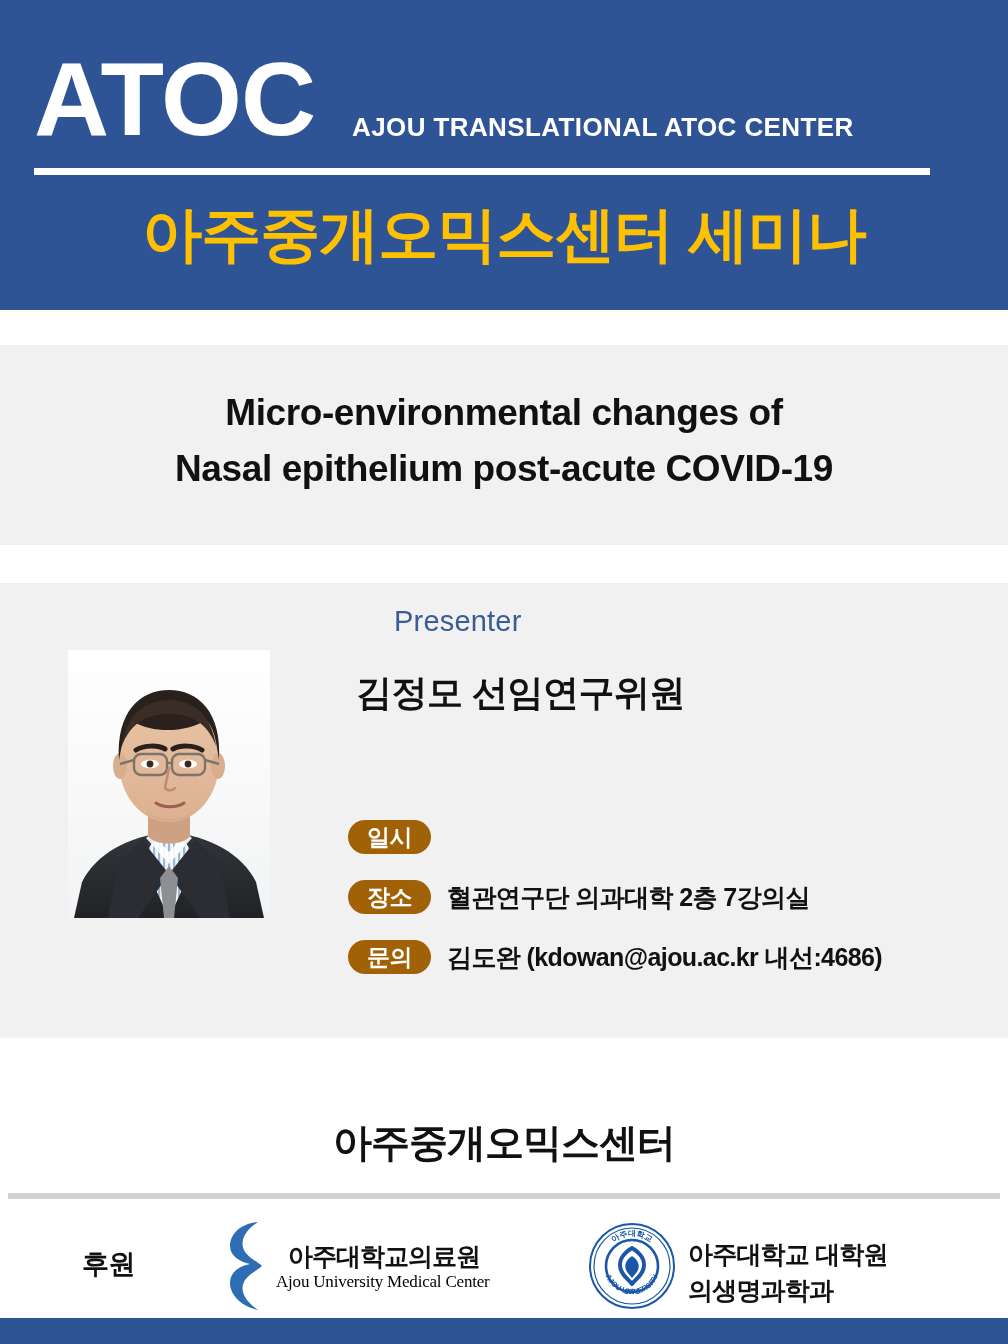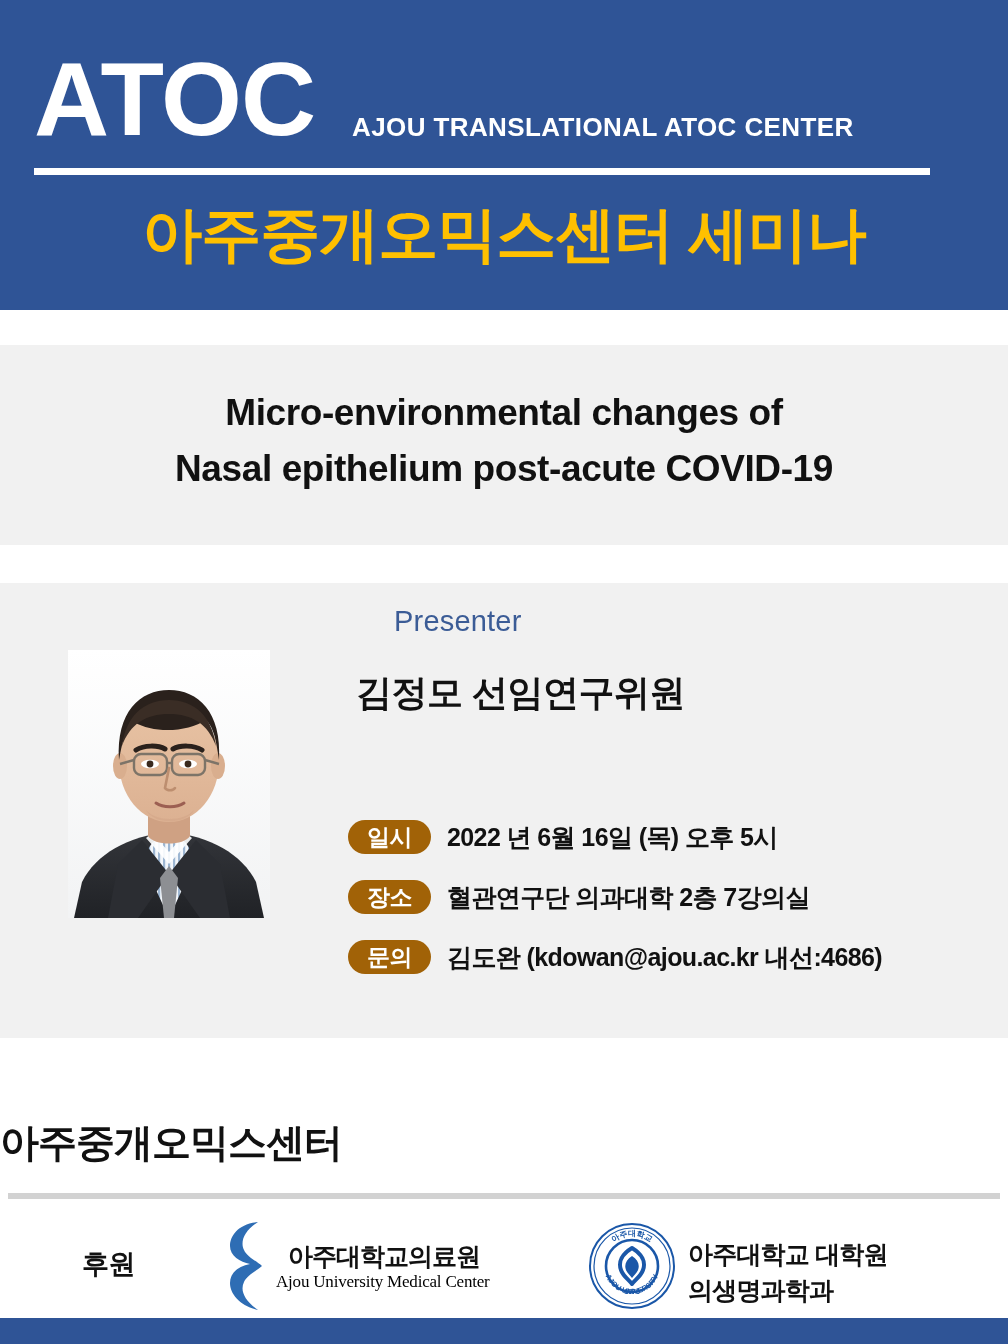--- a/index.html
+++ b/index.html
@@ -184,20 +184,21 @@
     white-space: nowrap;
     font-family: "Liberation Sans", "DejaVu Sans", sans-serif;
   }
 
   
   .footer-center-name {
     position: absolute;
     left: 0;
     top: 1116px;
     width: 1008px;
+    text-align: center;
     color: #111111;
     font-size: 39px;
     font-weight: bold;
     letter-spacing: -1px;
     font-family: "Liberation Sans", "DejaVu Sans", sans-serif;
   }
   .footer-divider {
     position: absolute;
     left: 8px;
     top: 1193px;
@@ -397,21 +398,20 @@
       </g>
     </svg>
   </div>
 
   <div class="presenter-label">Presenter</div>
   <div class="presenter-name">김정모 선임연구위원</div>
 
   <div class="info-rows">
     <div class="info-row">
       <span class="info-badge">일시</span>
-      <span class="info-value">2022 년 6월 16일 (목) 오후 5시</span>
     </div>
     <div class="info-row">
       <span class="info-badge">장소</span>
       <span class="info-value">혈관연구단 의과대학 2층 7강의실</span>
     </div>
     <div class="info-row">
       <span class="info-badge">문의</span>
       <span class="info-value">김도완 (kdowan@ajou.ac.kr 내선:4686)</span>
     </div>
   </div>

